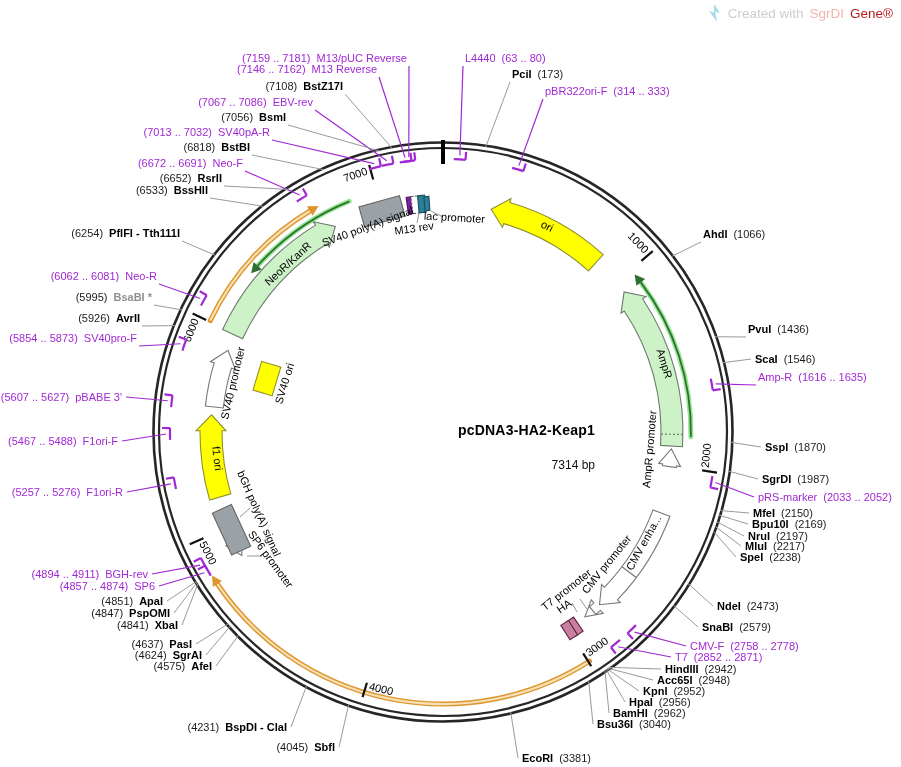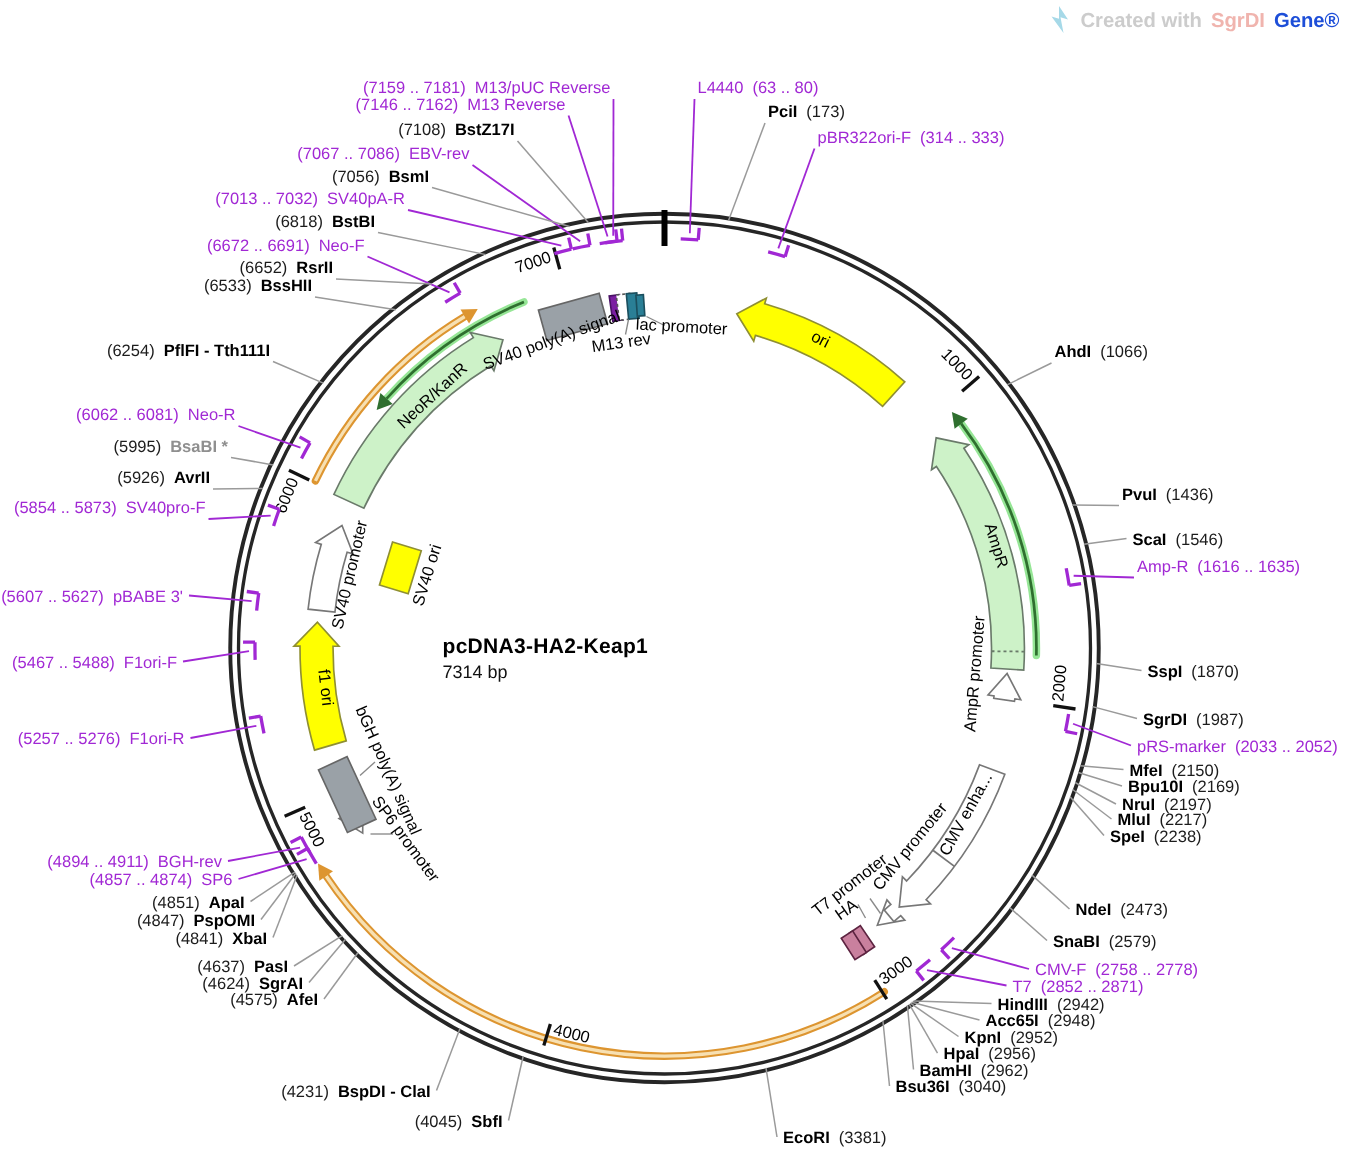--- a/index.html
+++ b/index.html
@@ -1,25 +1,25 @@
 <!DOCTYPE html>
 <html><head>
 <meta charset="utf-8">
 <style>
   html,body{margin:0;padding:0;background:#ffffff;}
   .stage{position:relative;width:901px;height:767px;background:#ffffff;overflow:hidden;
          font-family:"Liberation Sans",sans-serif;}
   .stage svg.map{position:absolute;left:0;top:0;font-family:"Liberation Sans",sans-serif;}
   .wm{position:absolute;top:4px;right:8px;display:flex;align-items:center;gap:6px;
-      font-size:13.5px;color:#cccccc;user-select:none;font-weight:bold;}
+      font-size:13.5px;color:#cccccc;user-select:none;}
   .wm .wm-snap{color:#f0b4ae;}
-  .wm .wm-gene{color:#1d4ed8;}
-  .title-block{position:absolute;left:295px;top:422px;width:300px;text-align:left;color:#000;}
+  .wm .wm-gene{color:#b91c1c;}
+  .title-block{position:absolute;left:295px;top:422px;width:300px;text-align:right;color:#000;}
   .title-block .tname{font-weight:bold;font-size:14px;letter-spacing:0.2px;}
-  .title-block .tsize{font-size:12px;margin-top:3px;color:#111;}
+  .title-block .tsize{font-size:12px;margin-top:20px;color:#111;}
 </style>
 </head>
 <body>
 
 <div class="stage">
   <svg class="map" width="901" height="767" viewBox="0 0 901 767">
       <path d="M589.5,661.2 A272,272 0 0 1 217.4,584.0" stroke="#dd9530" stroke-width="5" fill="none" stroke-linecap="round"></path>
       <path d="M589.5,661.2 A272,272 0 0 1 217.4,584.0" stroke="#f7e0b2" stroke-width="2.2" fill="none"></path>
       <polygon points="212.0,575.6 212.9,587.1 222.0,580.9" fill="#dd9530"></polygon>
       <path d="M210.3,320.6 A258,258 0 0 1 309.9,211.0" stroke="#dd9530" stroke-width="5" fill="none" stroke-linecap="round"></path>

